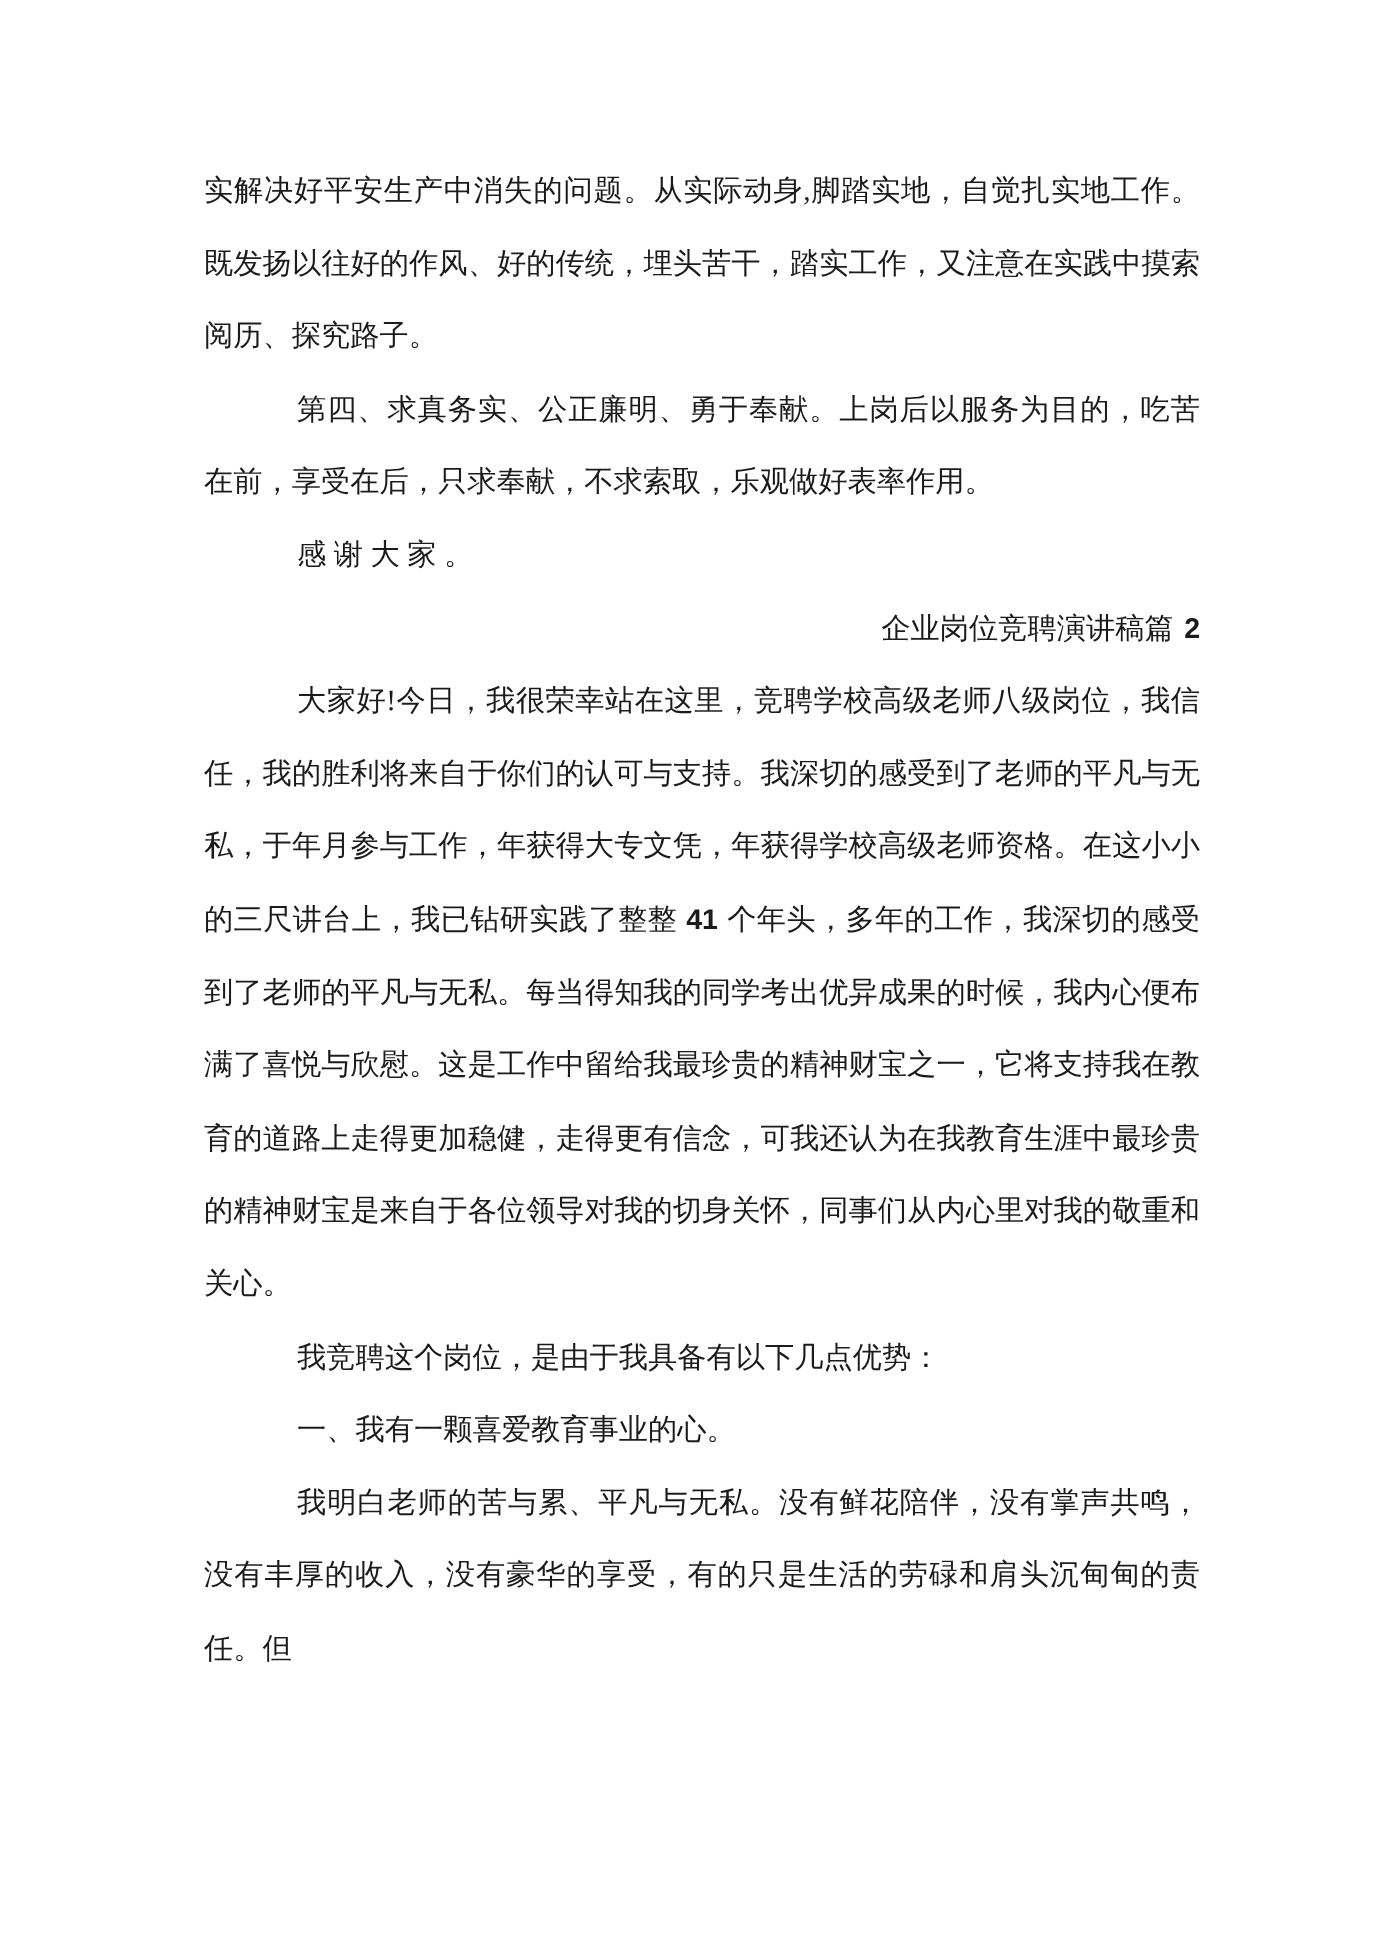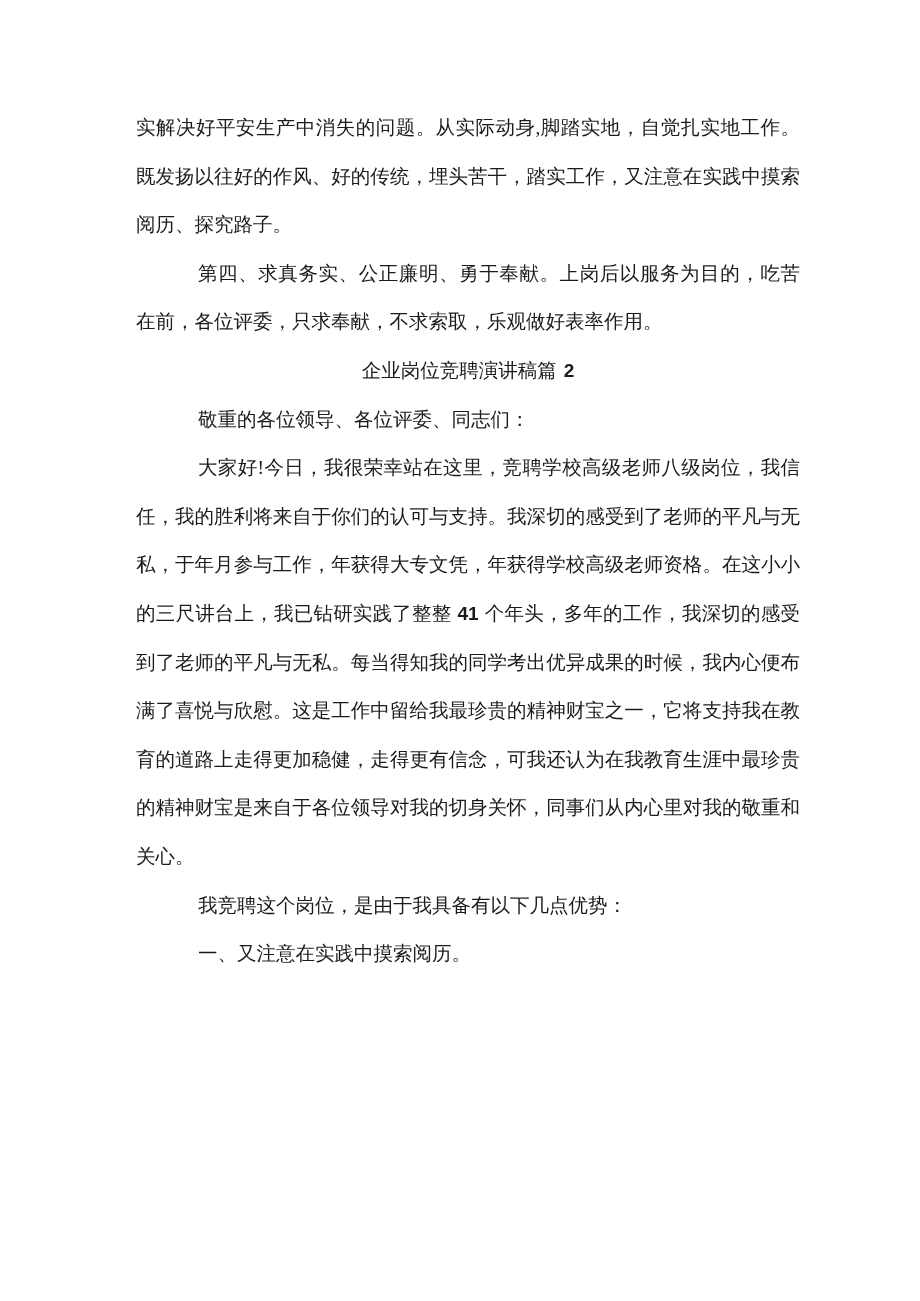--- a/index.html
+++ b/index.html
@@ -34,21 +34,21 @@
   }
   .page p.spread {
     letter-spacing: 5px;
   }
   .sec-heading {
     margin: 0;
     padding: 0;
     font-size: 19.5px;
     font-weight: 400;
     line-height: 48.6px;
-    text-align: center;
+    text-align: right;
     text-indent: 0;
   }
   .num {
     font-family: "Liberation Sans", "DejaVu Sans", sans-serif;
     font-weight: 700;
     font-size: 19px;
     letter-spacing: 0;
   }
   .num.spaced {
     margin: 0 6px;
@@ -57,32 +57,33 @@
     margin-left: 7px;
   }
 </style>
 </head>
 <body>
 
 <div class="page">
 
   <p class="cont">实解决好平安生产中消失的问题。从实际动身,脚踏实地，自觉扎实地工作。既发扬以往好的作风、好的传统，埋头苦干，踏实工作，又注意在实践中摸索阅历、探究路子。</p>
 
-  <p>第四、求真务实、公正廉明、勇于奉献。上岗后以服务为目的，吃苦在前，各位评委，只求奉献，不求索取，乐观做好表率作用。</p>
+  <p>第四、求真务实、公正廉明、勇于奉献。上岗后以服务为目的，吃苦在前，享受在后，只求奉献，不求索取，乐观做好表率作用。</p>
 
 
+  <p class="spread">感谢大家。</p>
 
   <div class="sec-heading">
     <span>企业岗位竞聘演讲稿篇</span><span class="num">2</span>
   </div>
 
-  <p>敬重的各位领导、各位评委、同志们：</p>
 
   <p>
     <span>大家好!今日，我很荣幸站在这里，竞聘学校高级老师八级岗位，我信任，我的胜利将来自于你们的认可与支持。我深切的感受到了老师的平凡与无私，于年月参与工作，年获得大专文凭，年获得学校高级老师资格。在这小小的三尺讲台上，我已钻研实践了整整</span><span class="num spaced">41</span><span>个年头，多年的工作，我深切的感受到了老师的平凡与无私。每当得知我的同学考出优异成果的时候，我内心便布满了喜悦与欣慰。这是工作中留给我最珍贵的精神财宝之一，它将支持我在教育的道路上走得更加稳健，走得更有信念，可我还认为在我教育生涯中最珍贵的精神财宝是来自于各位领导对我的切身关怀，同事们从内心里对我的敬重和关心。</span>
   </p>
 
   <p>我竞聘这个岗位，是由于我具备有以下几点优势：</p>
 
-  <p>一、又注意在实践中摸索阅历。</p>
+  <p>一、我有一颗喜爱教育事业的心。</p>
 
+  <p>我明白老师的苦与累、平凡与无私。没有鲜花陪伴，没有掌声共鸣，没有丰厚的收入，没有豪华的享受，有的只是生活的劳碌和肩头沉甸甸的责任。但</p>
 
 </div>
 
 </body></html>

